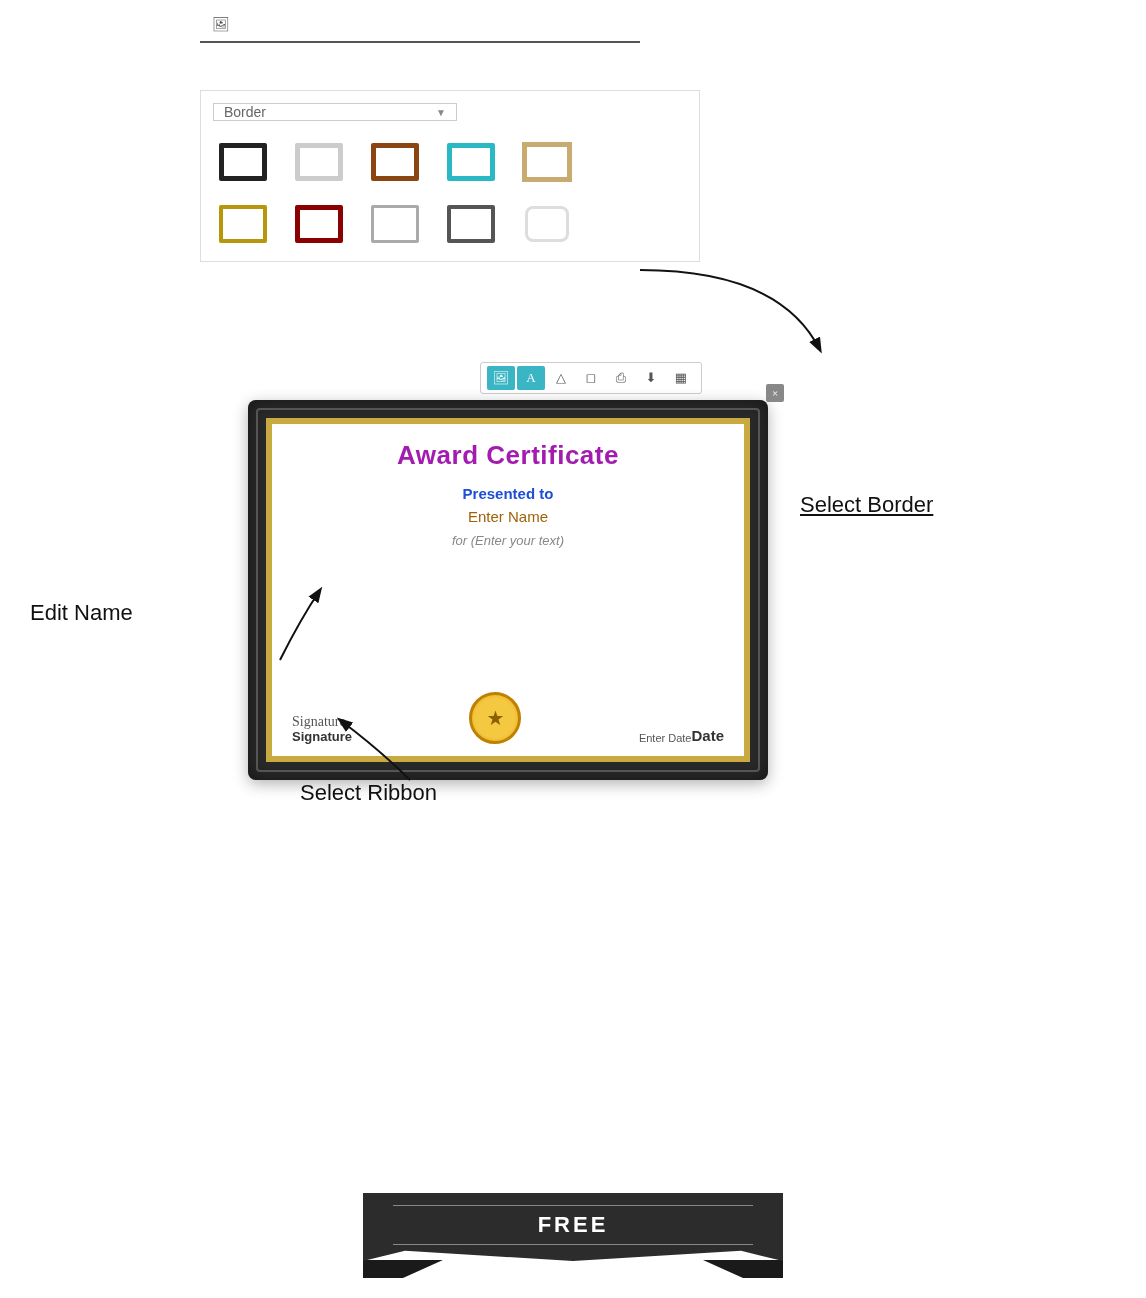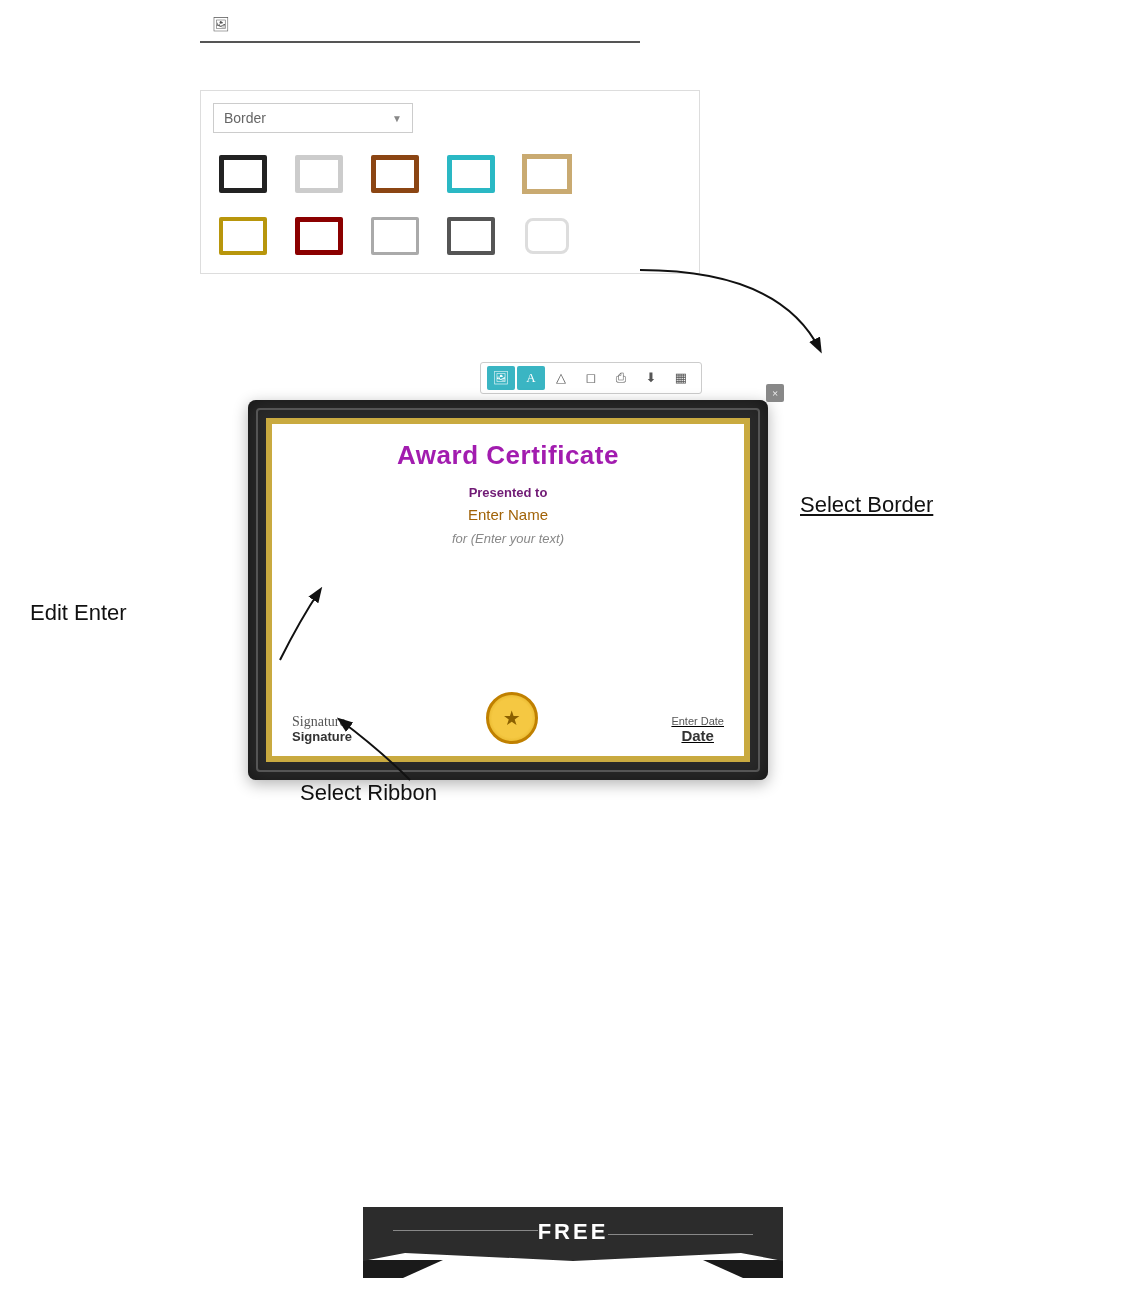--- a/index.html
+++ b/index.html
@@ -49,22 +49,22 @@
       width: 500px;
       border: 1px solid #ddd;
       background: #fff;
       padding: 12px;
     }
 
     .border-dropdown {
       display: flex;
       align-items: center;
       border: 1px solid #ccc;
-      padding: 6px 10px;
-      width: 200px;
+      padding: 0 10px;
+      width: 244px;
       margin-bottom: 16px;
       background: #fff;
       font-family: Arial, sans-serif;
       font-size: 14px;
       color: #666;
     }
     .border-dropdown .arrow-down {
       margin-left: auto;
       font-size: 10px;
       color: #888;
@@ -221,22 +221,22 @@
       font-family: 'Arial Black', Arial, sans-serif;
       font-size: 26px;
       font-weight: 900;
       color: #a21caf;
       text-align: center;
       margin-bottom: 14px;
       letter-spacing: 0.5px;
     }
 
     .cert-presented {
-      font-size: 13px;
-      color: #701a75;
+      font-size: 15px;
+      color: #1d4ed8;
       font-family: Arial, sans-serif;
       font-weight: bold;
       margin-bottom: 6px;
     }
 
     .cert-name {
       font-size: 15px;
       color: #a16207;
       font-family: Arial, sans-serif;
       margin-bottom: 8px;
@@ -292,23 +292,22 @@
       border: 3px solid #c08000;
       position: relative;
     }
     .seal-star {
       color: #8B6000;
       font-size: 20px;
     }
 
     .cert-date {
       display: flex;
-      flex-direction: column;
-      align-items: center;
-      text-decoration: underline;
+      flex-direction: row;
+      align-items: flex-end;
     }
     .date-label {
       font-size: 11px;
       color: #555;
       font-family: Arial, sans-serif;
     }
     .date-value {
       font-size: 15px;
       font-weight: bold;
       color: #333;
@@ -357,20 +356,21 @@
       flex-direction: column;
       align-items: center;
     }
 
     .banner-shape {
       position: relative;
       width: 420px;
       background: #2c2c2c;
       padding: 12px 30px 14px;
       display: flex;
+      flex-direction: column;
       align-items: center;
       clip-path: polygon(0 0, 100% 0, 100% 100%, 90% 85%, 50% 100%, 10% 85%, 0 100%);
     }
     .banner-top-line {
       width: 100%;
       border-top: 1px solid #888;
       margin-bottom: 6px;
     }
     .banner-free {
       font-family: 'Arial Black', Arial, sans-serif;
@@ -524,21 +524,21 @@
 <svg class="arrow-svg" style="top:560px; left:120px; width:220px; height:120px;">
   <path d="M 160,100 Q 180,60 200,30" stroke="#111" stroke-width="2" fill="none" marker-end="url(#arrow2)"></path>
   <defs>
     <marker id="arrow2" markerWidth="8" markerHeight="8" refX="6" refY="3" orient="auto">
       <path d="M0,0 L0,6 L8,3 z" fill="#111"></path>
     </marker>
   </defs>
 </svg>
 
 <div class="annotation annotation-edit">
-  <span>Edit Enter</span>
+  <span>Edit Name</span>
 </div>
 
 <svg class="arrow-svg" style="top:700px; left:280px; width:200px; height:100px;">
   <path d="M 130,80 Q 100,50 60,20" stroke="#111" stroke-width="2" fill="none" marker-end="url(#arrow3)"></path>
   <defs>
     <marker id="arrow3" markerWidth="8" markerHeight="8" refX="6" refY="3" orient="auto">
       <path d="M0,0 L0,6 L8,3 z" fill="#111"></path>
     </marker>
   </defs>
 </svg>

